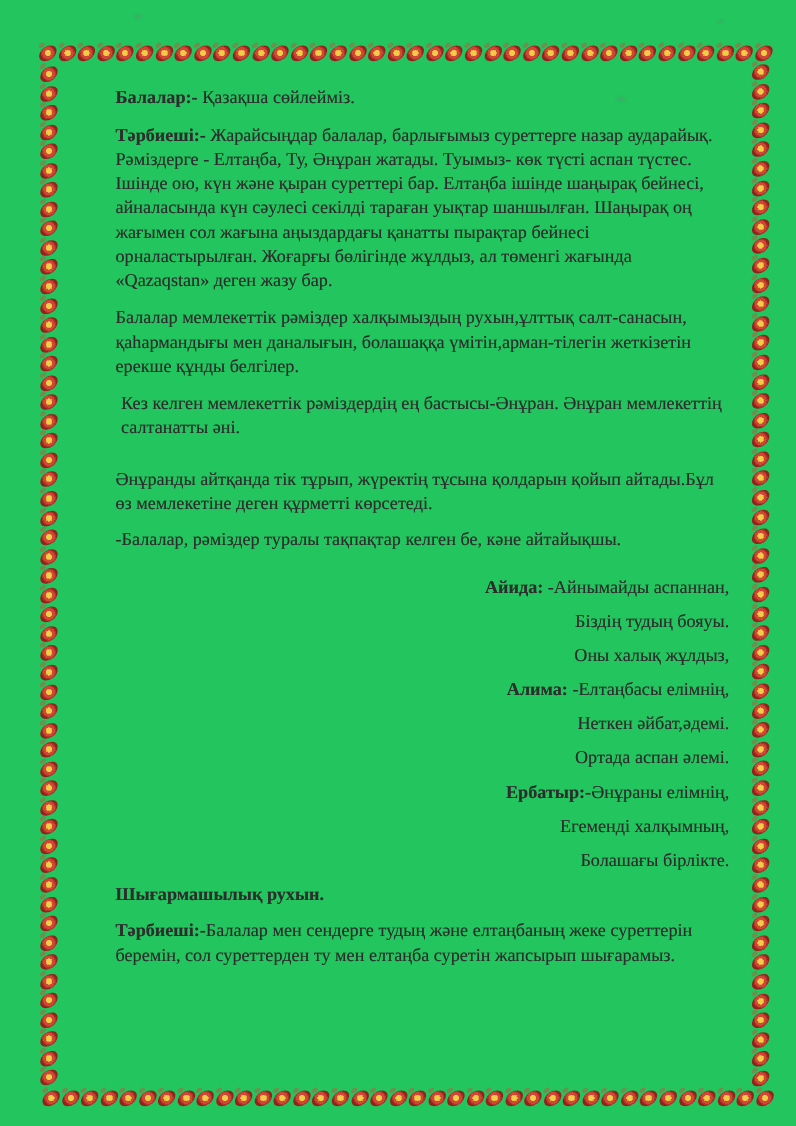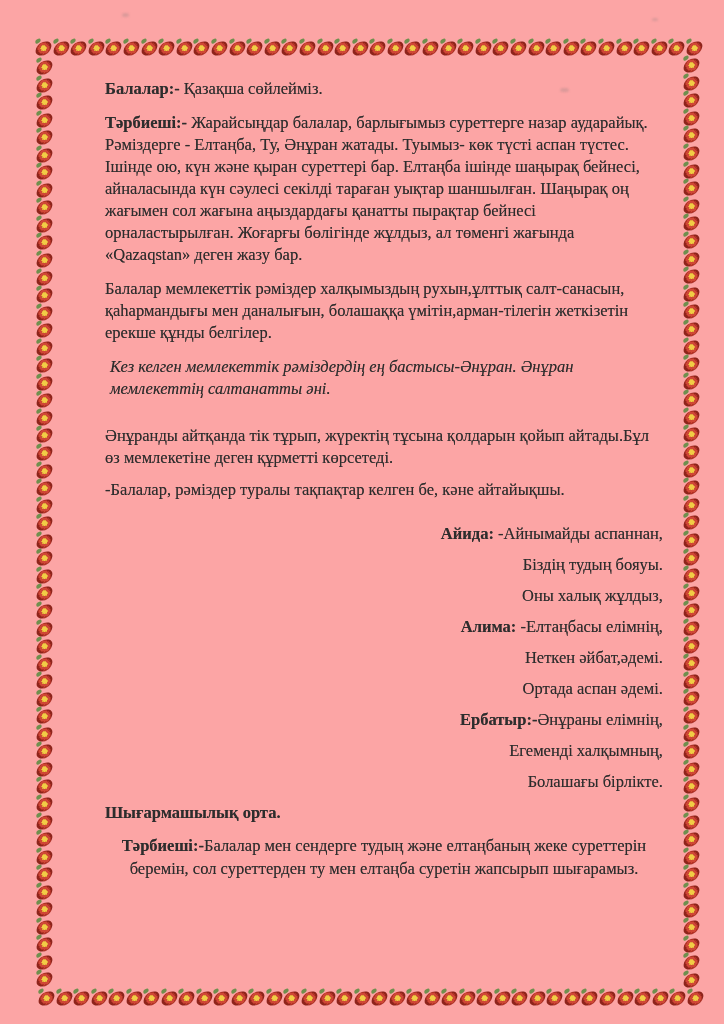--- a/index.html
+++ b/index.html
@@ -5,21 +5,21 @@
   * { margin: 0; padding: 0; box-sizing: border-box; }
   html, body { background: #ffffff; }
   body {
     width: 724px; height: 1024px;
     font-family: "Liberation Serif", serif;
     position: relative;
   }
   .page {
     position: absolute; left: 0; top: 0;
     width: 724px; height: 1024px;
-    background: #fca5a5;
+    background: #22c55e;
     overflow: hidden;
   }
 
   
   .frame-row, .frame-col { position: absolute; display: flex; justify-content: space-between; }
   .frame-row { flex-direction: row; height: 16px; }
   .frame-col { flex-direction: column; width: 16px; }
   .frame-top    { left: 36px;  top: 41px;  width: 666px; }
   .frame-bottom { left: 39px;  top: 991px; width: 664px; }
   .frame-left   { left: 37px;  top: 60px;  height: 928px; }
@@ -48,26 +48,26 @@
   .content {
     position: absolute; left: 105px; top: 78px;
     width: 558px;
     color: #2d2d2d;
     font-size: 16.5px;
     text-shadow: 0 0 0.4px rgba(45,45,45,0.55);
   }
   .para { line-height: 22px; margin-bottom: 12px; }
   .para.tight { margin-bottom: 10px; margin-top: 25px; }
   .para.last { margin-bottom: 0; }
-  .para.indent1 { padding-left: 5px; font-style: italic; }
+  .para.indent1 { padding-left: 5px; }
   b.speaker { font-weight: bold; }
   .verses { margin-top: 22px; text-align: right; }
   .verse-line { line-height: 22px; margin-bottom: 9px; }
   .section-heading { font-weight: bold; line-height: 22px; margin-bottom: 10px; }
-  .closing-para { line-height: 23px; text-align: center; }
+  .closing-para { line-height: 23px; }
 
   
   .speck { position: absolute; background: rgba(120,120,120,0.25); border-radius: 50%; filter: blur(1px); }
   .speck-1 { left: 122px; top: 13px; width: 7px; height: 4px; }
   .speck-2 { left: 560px; top: 88px; width: 9px; height: 4px; }
   .speck-3 { left: 652px; top: 18px; width: 6px; height: 3px; }
 </style>
 </head>
 <body>
 
@@ -282,25 +282,25 @@
 
     <p class="para last">-Балалар, рәміздер туралы тақпақтар келген бе, кәне айтайықшы.</p>
 
     <div class="verses">
       <p class="verse-line"><b class="speaker">Айида:</b><span> -Айнымайды аспаннан,</span></p>
       <p class="verse-line">Біздің тудың бояуы.</p>
       <p class="verse-line">Оны халық жұлдыз,</p>
 
       <p class="verse-line"><b class="speaker">Алима:</b><span> -Елтаңбасы елімнің,</span></p>
       <p class="verse-line">Неткен әйбат,әдемі.</p>
-      <p class="verse-line">Ортада аспан әдемі.</p>
+      <p class="verse-line">Ортада аспан әлемі.</p>
 
       <p class="verse-line"><b class="speaker">Ербатыр:-</b><span>Әнұраны елімнің,</span></p>
       <p class="verse-line">Егеменді халқымның,</p>
       <p class="verse-line">Болашағы бірлікте.</p>
     </div>
 
-    <p class="section-heading">Шығармашылық орта.</p>
+    <p class="section-heading">Шығармашылық рухын.</p>
 
     <p class="closing-para"><b class="speaker">Тәрбиеші:-</b><span>Балалар мен сендерге тудың және елтаңбаның жеке суреттерін беремін, сол суреттерден ту мен елтаңба суретін жапсырып шығарамыз.</span></p>
 
   </div>
 </div>
 
 </body></html>

